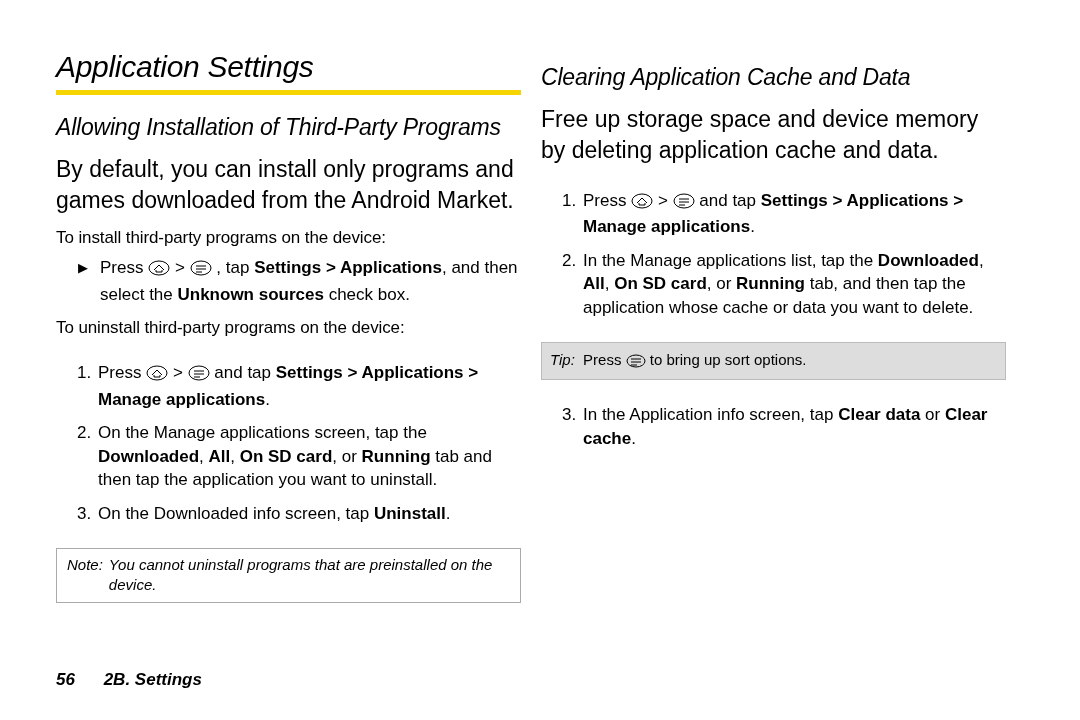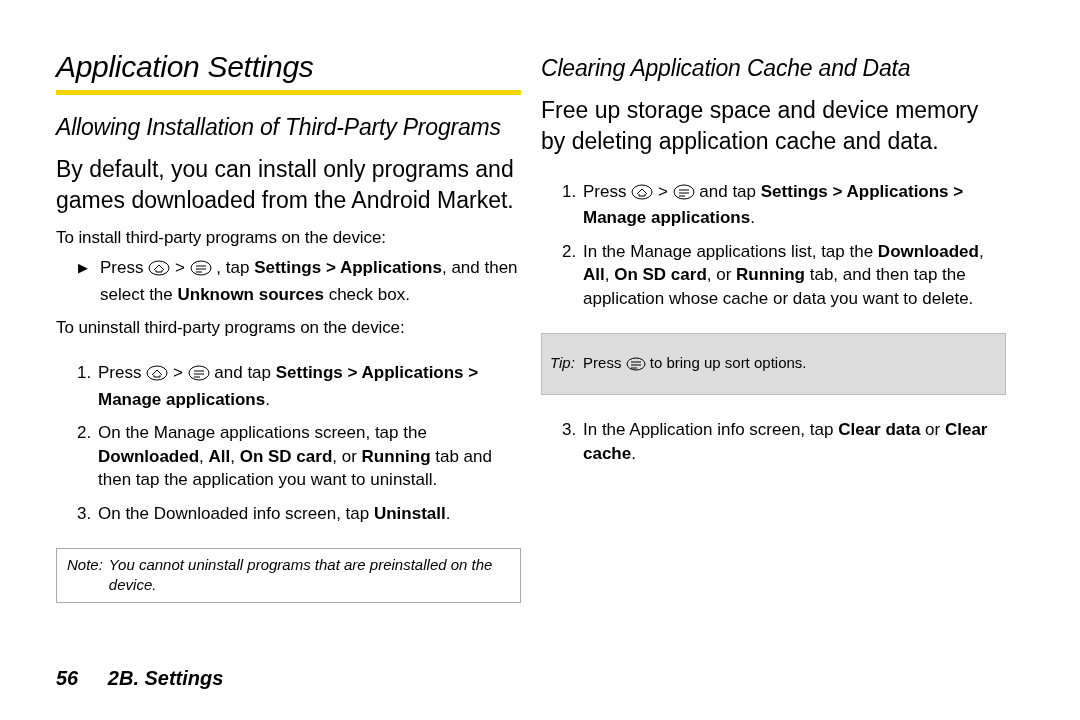--- a/index.html
+++ b/index.html
@@ -87,36 +87,36 @@
     line-height: 1.35;
   }
   .callout .label {
     white-space: nowrap;
   }
   .tipbox {
     background: #ddd;
     border: 1px solid #bbb;
     font-size: 15px;
     font-style: italic;
-    padding: 20px 8px;
+    padding: 8px 8px;
     margin: 8px 0 10px 0;
   }
   .tipbox .label {
     margin-right: 4px;
   }
   .tipbox .nonitalic { font-style: normal; }
   .icon {
     display: inline-block;
     vertical-align: -3px;
   }
   .footer {
     position: absolute;
     bottom: 30px;
     left: 56px;
-    font-size: 20px;
+    font-size: 17px;
     font-style: italic;
     font-weight: bold;
   }
   .footer .pn { margin-right: 24px; }
 </style>
 </head>
 <body>
 
 <div class="page">
   <div class="columns">
@@ -186,21 +186,21 @@
         </li>
       </ol>
 
       <div class="callout">
         <span class="label">Note:</span>
         <span>You cannot uninstall programs that are preinstalled on the device.</span>
       </div>
     </div>
 
     <div class="col">
-      <h2 class="subhead" style="margin-top:4px">Clearing Application Cache and Data</h2>
+      <h2 class="subhead" style="margin-top:13px">Clearing Application Cache and Data</h2>
 
       <p class="body">Free up storage space and device memory by deleting application cache and data.</p>
 
       <ol>
         <li>
           <span>Press </span>
           <span class="icon">
             <svg width="22" height="16">
                 <ellipse cx="11" cy="8" rx="10" ry="7" fill="none" stroke="#000" stroke-width="1"></ellipse>
                 <path d="M6 10 L11 5 L16 10 M8 10 V12 H14 V10" fill="none" stroke="#000" stroke-width="1"></path>

